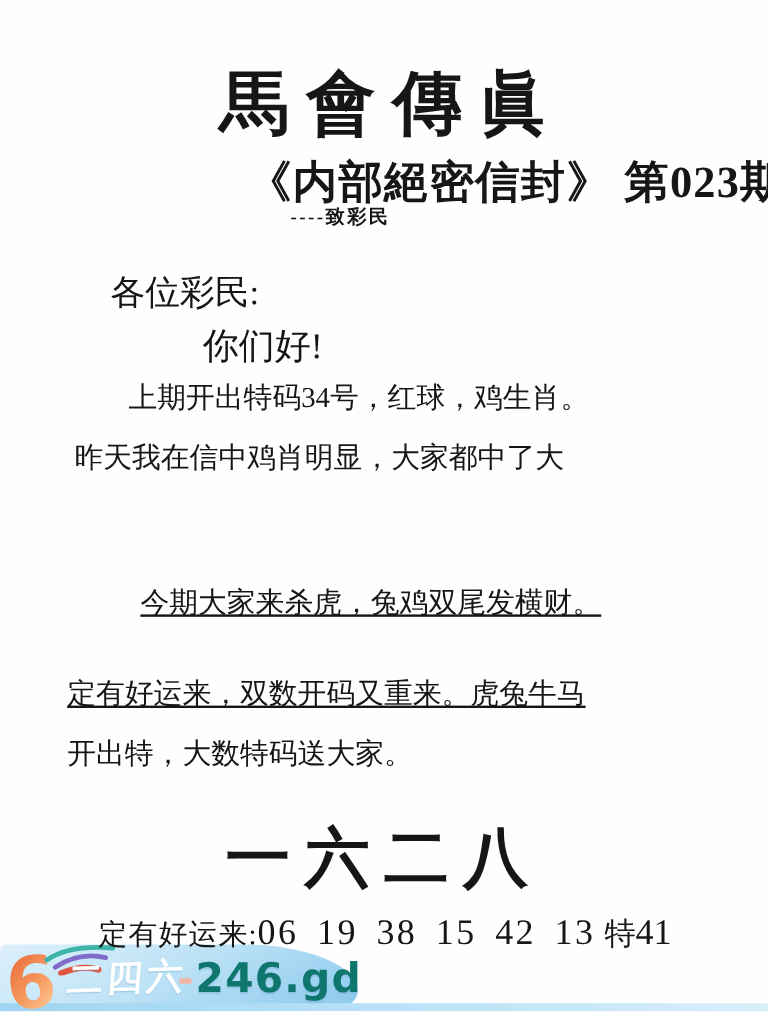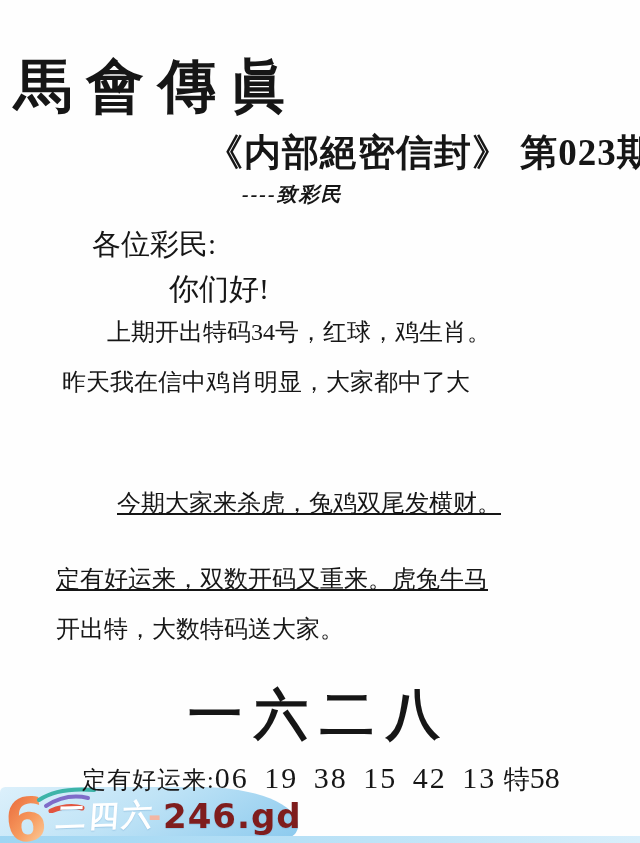--- a/index.html
+++ b/index.html
@@ -5,25 +5,25 @@
   html,body{margin:0;padding:0;background:#ffffff;}
   .page{
     position:relative;width:640px;height:843px;margin:0 auto;
     background:#fefefe;overflow:hidden;
     font-family:"Liberation Serif","DejaVu Serif",serif;
     color:#161616;
   }
   .abs{position:absolute;line-height:1.08;white-space:nowrap;}
 
   .doc-title{
-    top:56px;left:0;width:640px;text-align:left;
+    top:56px;left:0;width:640px;text-align:center;
     font-size:58px;font-weight:700;letter-spacing:14px;padding-left:14px;box-sizing:border-box;
   }
   .doc-subtitle{top:133px;left:206px;font-size:37px;font-weight:600;letter-spacing:1px;}
-  .dedication{top:184px;left:242px;font-size:20px;font-weight:600;letter-spacing:2px;font-style:italic;}
+  .dedication{top:173px;left:242px;font-size:16px;font-weight:600;letter-spacing:2px;}
 
   .salutation{top:229px;left:92px;font-size:29px;}
   .greeting{top:273px;left:169px;font-size:30px;}
 
   .body-line{font-size:24px;letter-spacing:0px;}
   .l-p1-0{top:320px;left:107px;}
   .l-p1-1{top:370px;left:62px;}
   .l-p1-2{top:420px;left:64px;}
   .l-p2-0{top:491px;left:117px;text-decoration:underline;}
   .l-p2-1{top:517px;left:56px;}
@@ -65,21 +65,21 @@
     color:#ffffff;letter-spacing:3px;transform:skewX(-6deg) rotate(-2deg);
     text-shadow:0 1px 1px rgba(120,170,210,.45);
   }
   .wm-sep{
     position:absolute;left:148px;top:800px;z-index:2;
     font-family:"DejaVu Sans",sans-serif;font-weight:900;font-size:32px;line-height:1;color:#f2b6a4;
   }
   .wm-domain{
     position:absolute;left:163px;top:799px;z-index:2;
     font-family:"DejaVu Sans",sans-serif;font-weight:900;font-size:34px;line-height:1;
-    color:#7f1d1d;letter-spacing:1px;text-shadow:0 1px 1px rgba(120,170,210,.45);
+    color:#0f766e;letter-spacing:1px;text-shadow:0 1px 1px rgba(120,170,210,.45);
   }
 </style>
 </head>
 <body>
 
 <div class="page">
 
   <div class="abs doc-title">馬會傳眞</div>
   <div class="abs doc-subtitle">《内部絕密信封》 第023期</div>
   <div class="abs dedication">----致彩民</div>
@@ -90,21 +90,21 @@
   <div class="abs body-line l-p1-0">上期开出特码34号，红球，鸡生肖。</div>
   <div class="abs body-line l-p1-1">昨天我在信中鸡肖明显，大家都中了大</div>
   <div class="abs body-line l-p2-0">今期大家来杀虎，兔鸡双尾发横财。</div>
   <div class="abs body-line l-p2-2">定有好运来，双数开码又重来。虎兔牛马</div>
   <div class="abs body-line l-p2-3">开出特，大数特码送大家。</div>
 
   <div class="abs tip-numbers">一六二八</div>
 
   <div class="abs result-line">
     <span class="result-label">定有好运来:</span><span class="result-numbers">06 19 38 15 42 13</span>
-    <span class="special-prefix">特</span><span class="special-number">58</span>
+    <span class="special-prefix">特</span><span class="special-number">41</span>
   </div>
 
   <div class="wm-band"></div>
   <div class="wm-strip"></div>
 
   <div class="wm-logo6">6</div>
 
   <svg class="wm-strokes" width="62" height="28" viewBox="0 0 62 28">
     <path d="M3 15 Q22 2 58 5" fill="none" stroke="#3db4a8" stroke-width="4" stroke-linecap="round"></path>
     <path d="M10 21 Q30 8 52 13" fill="none" stroke="#7f6cc9" stroke-width="4" stroke-linecap="round"></path>

